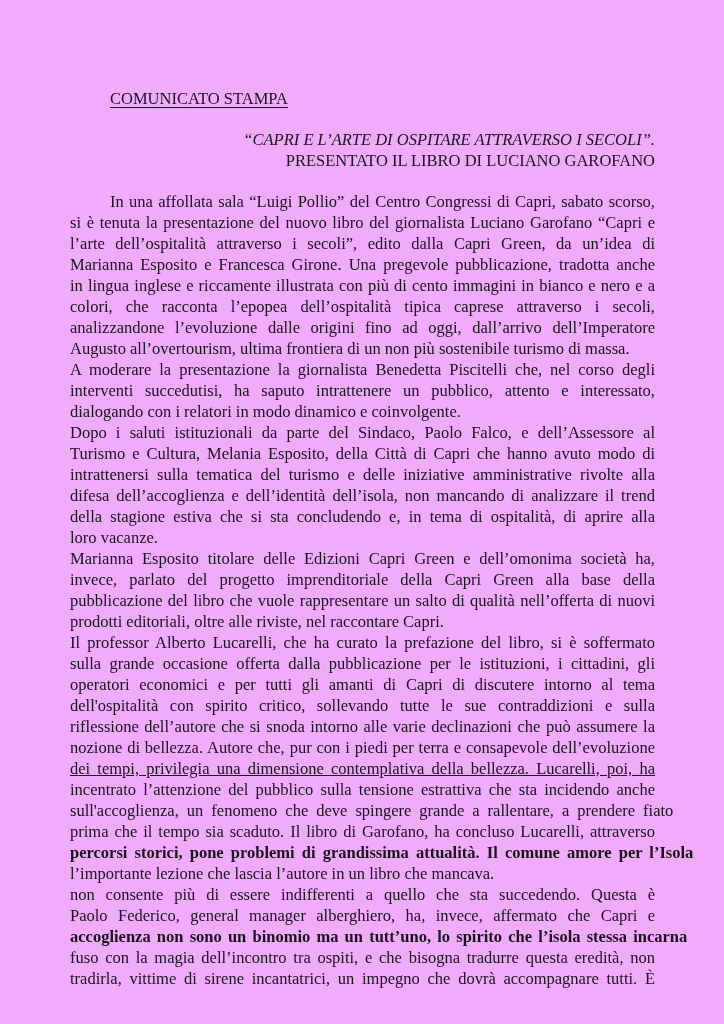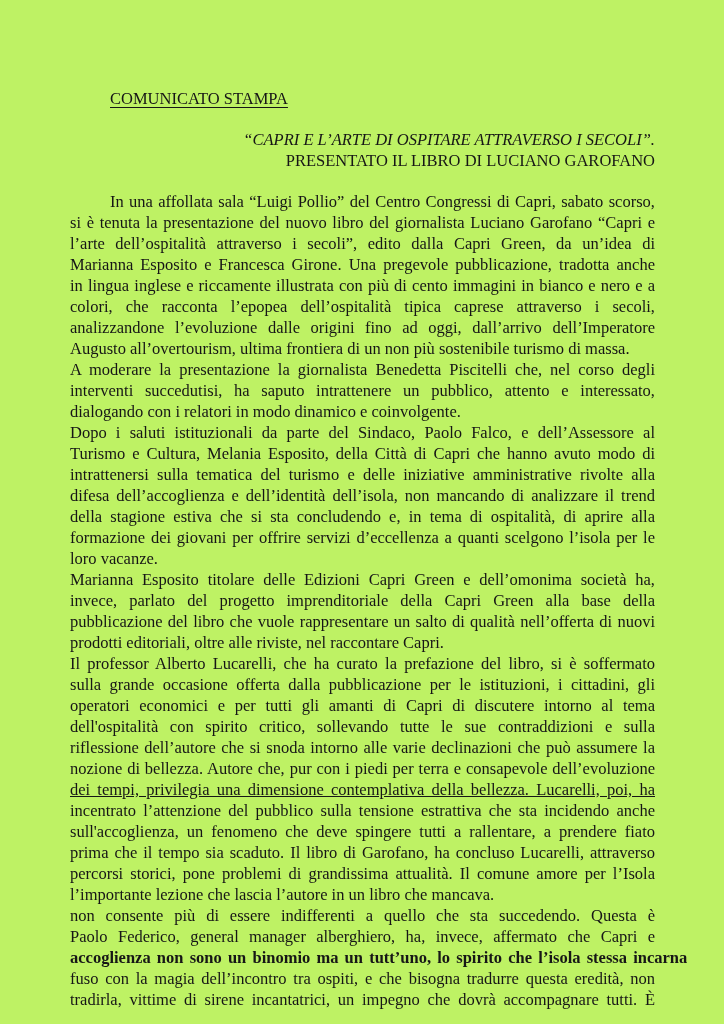--- a/index.html
+++ b/index.html
@@ -1,20 +1,20 @@
 <!DOCTYPE html>
 <html><head>
 <meta charset="utf-8">
 <style>
   html, body { margin: 0; padding: 0; background: #ffffff; }
   .page {
     position: relative;
     width: 724px;
     height: 1024px;
-    background: #bef264;
+    background: #f0abfc;
     color: #161616;
     font-family: "Liberation Serif", "DejaVu Serif", serif;
     font-size: 16.5px;
     line-height: 21px;
     box-sizing: border-box;
     padding: 88px 69px 0 70px;
     overflow: hidden;
   }
   .kicker { margin: 0 0 20px 0; padding-left: 40px; }
   .kicker .u { text-decoration: underline; text-underline-offset: 3px; }
@@ -45,37 +45,36 @@
       <div class="line"><span style="word-spacing: 6.40625px;">analizzandone l’evoluzione dalle origini fino ad oggi, dall’arrivo dell’Imperatore</span></div>
       <div class="line"><span>Augusto all’overtourism, ultima frontiera di un non più sostenibile turismo di massa.</span></div>
       <div class="line"><span style="word-spacing: 3.86506px;">A moderare la presentazione la giornalista Benedetta Piscitelli che, nel corso degli</span></div>
       <div class="line"><span style="word-spacing: 7.57292px;">interventi succedutisi, ha saputo intrattenere un pubblico, attento e interessato,</span></div>
       <div class="line"><span>dialogando con i relatori in modo dinamico e coinvolgente.</span></div>
       <div class="line"><span style="word-spacing: 5.0638px;">Dopo i saluti istituzionali da parte del Sindaco, Paolo Falco, e dell’Assessore al</span></div>
       <div class="line"><span style="word-spacing: 2.78005px; margin-top: 20px;">Turismo e Cultura,  Melania Esposito, della Città di Capri che hanno avuto modo di</span></div>
       <div class="line"><span style="word-spacing: 4.06719px;">intrattenersi sulla tematica del turismo e delle iniziative amministrative rivolte alla</span></div>
       <div class="line"><span style="word-spacing: 2.83594px;">difesa dell’accoglienza e dell’identità dell’isola, non mancando di analizzare il trend</span></div>
       <div class="line"><span style="word-spacing: 4.01786px;">della stagione estiva che si sta concludendo e, in tema di ospitalità, di  aprire alla</span></div>
-      <div class="line"><span style="word-spacing: 1.66406px;">formazione dei giovani per offrire servizi d’eccellenza a quanti scelgono l’isola per le</span></div>
       <div class="line"><span>loro vacanze.</span></div>
       <div class="line"><span style="word-spacing: 4.6625px;">Marianna Esposito titolare delle Edizioni Capri Green e dell’omonima società ha,</span></div>
       <div class="line"><span style="word-spacing: 7.96563px;">invece, parlato del progetto imprenditoriale della Capri Green alla base della</span></div>
       <div class="line"><span style="word-spacing: 1.125px;">pubblicazione del libro che vuole rappresentare un salto di qualità nell’offerta di nuovi</span></div>
       <div class="line"><span>prodotti editoriali, oltre alle riviste, nel raccontare Capri.</span></div>
       <div class="line"><span style="word-spacing: 3.12019px;">Il professor Alberto Lucarelli, che ha curato la prefazione del libro, si è soffermato</span></div>
       <div class="line"><span style="word-spacing: 4.26705px;">sulla grande occasione offerta dalla pubblicazione per le istituzioni, i cittadini, gli</span></div>
       <div class="line"><span style="word-spacing: 5.5601px;">operatori economici e per tutti gli amanti di Capri di discutere intorno al tema</span></div>
       <div class="line"><span style="word-spacing: 7.47656px;">dell'ospitalità con spirito critico, sollevando tutte le sue contraddizioni e sulla</span></div>
       <div class="line"><span style="word-spacing: 1.40625px;">riflessione dell’autore che si snoda intorno alle varie declinazioni che può assumere la</span></div>
       <div class="line"><span style="word-spacing: 0.771635px;">nozione di bellezza. Autore che, pur con i piedi per terra e consapevole dell’evoluzione</span></div>
       <div class="line"><span style="word-spacing: 3.06094px; text-decoration: underline;">dei tempi, privilegia una dimensione contemplativa della bellezza. Lucarelli, poi, ha</span></div>
       <div class="line"><span style="word-spacing: 3.06094px;">incentrato l’attenzione del pubblico sulla tensione estrattiva che sta incidendo anche</span></div>
-      <div class="line"><span style="word-spacing: 3.89205px;">sull'accoglienza, un fenomeno che deve spingere tutti a rallentare, a prendere fiato</span></div>
+      <div class="line"><span style="word-spacing: 3.89205px;">sull'accoglienza, un fenomeno che deve spingere grande a rallentare, a prendere fiato</span></div>
       <div class="line"><span style="word-spacing: 1.78966px;">prima che il tempo sia scaduto. Il libro di Garofano, ha concluso Lucarelli, attraverso</span></div>
-      <div class="line"><span style="word-spacing: 2.98864px;">percorsi storici, pone problemi di grandissima attualità. Il comune amore per l’Isola</span></div>
+      <div class="line"><span style="word-spacing: 2.98864px; font-weight: bold;">percorsi storici, pone problemi di grandissima attualità. Il comune amore per l’Isola</span></div>
       <div class="line"><span>l’importante lezione che lascia l’autore in un libro che mancava.</span></div>
       <div class="line"><span style="word-spacing: 6.73698px;">non consente più di essere indifferenti a quello che sta succedendo.  Questa è</span></div>
       <div class="line"><span style="word-spacing: 6.24219px;">Paolo Federico, general manager alberghiero, ha, invece, affermato che Capri e</span></div>
       <div class="line"><span style="word-spacing: 2.06731px; font-weight: bold;">accoglienza non sono un binomio ma un tutt’uno, lo spirito che l’isola stessa incarna</span></div>
       <div class="line"><span style="word-spacing: 2.60096px;">fuso con la magia dell’incontro tra ospiti, e che bisogna tradurre questa eredità, non</span></div>
       <div class="line"><span style="word-spacing: 3.61648px;">tradirla, vittime di sirene incantatrici, un impegno che dovrà accompagnare tutti. È</span></div>
     </div>
 
 </div>
 

